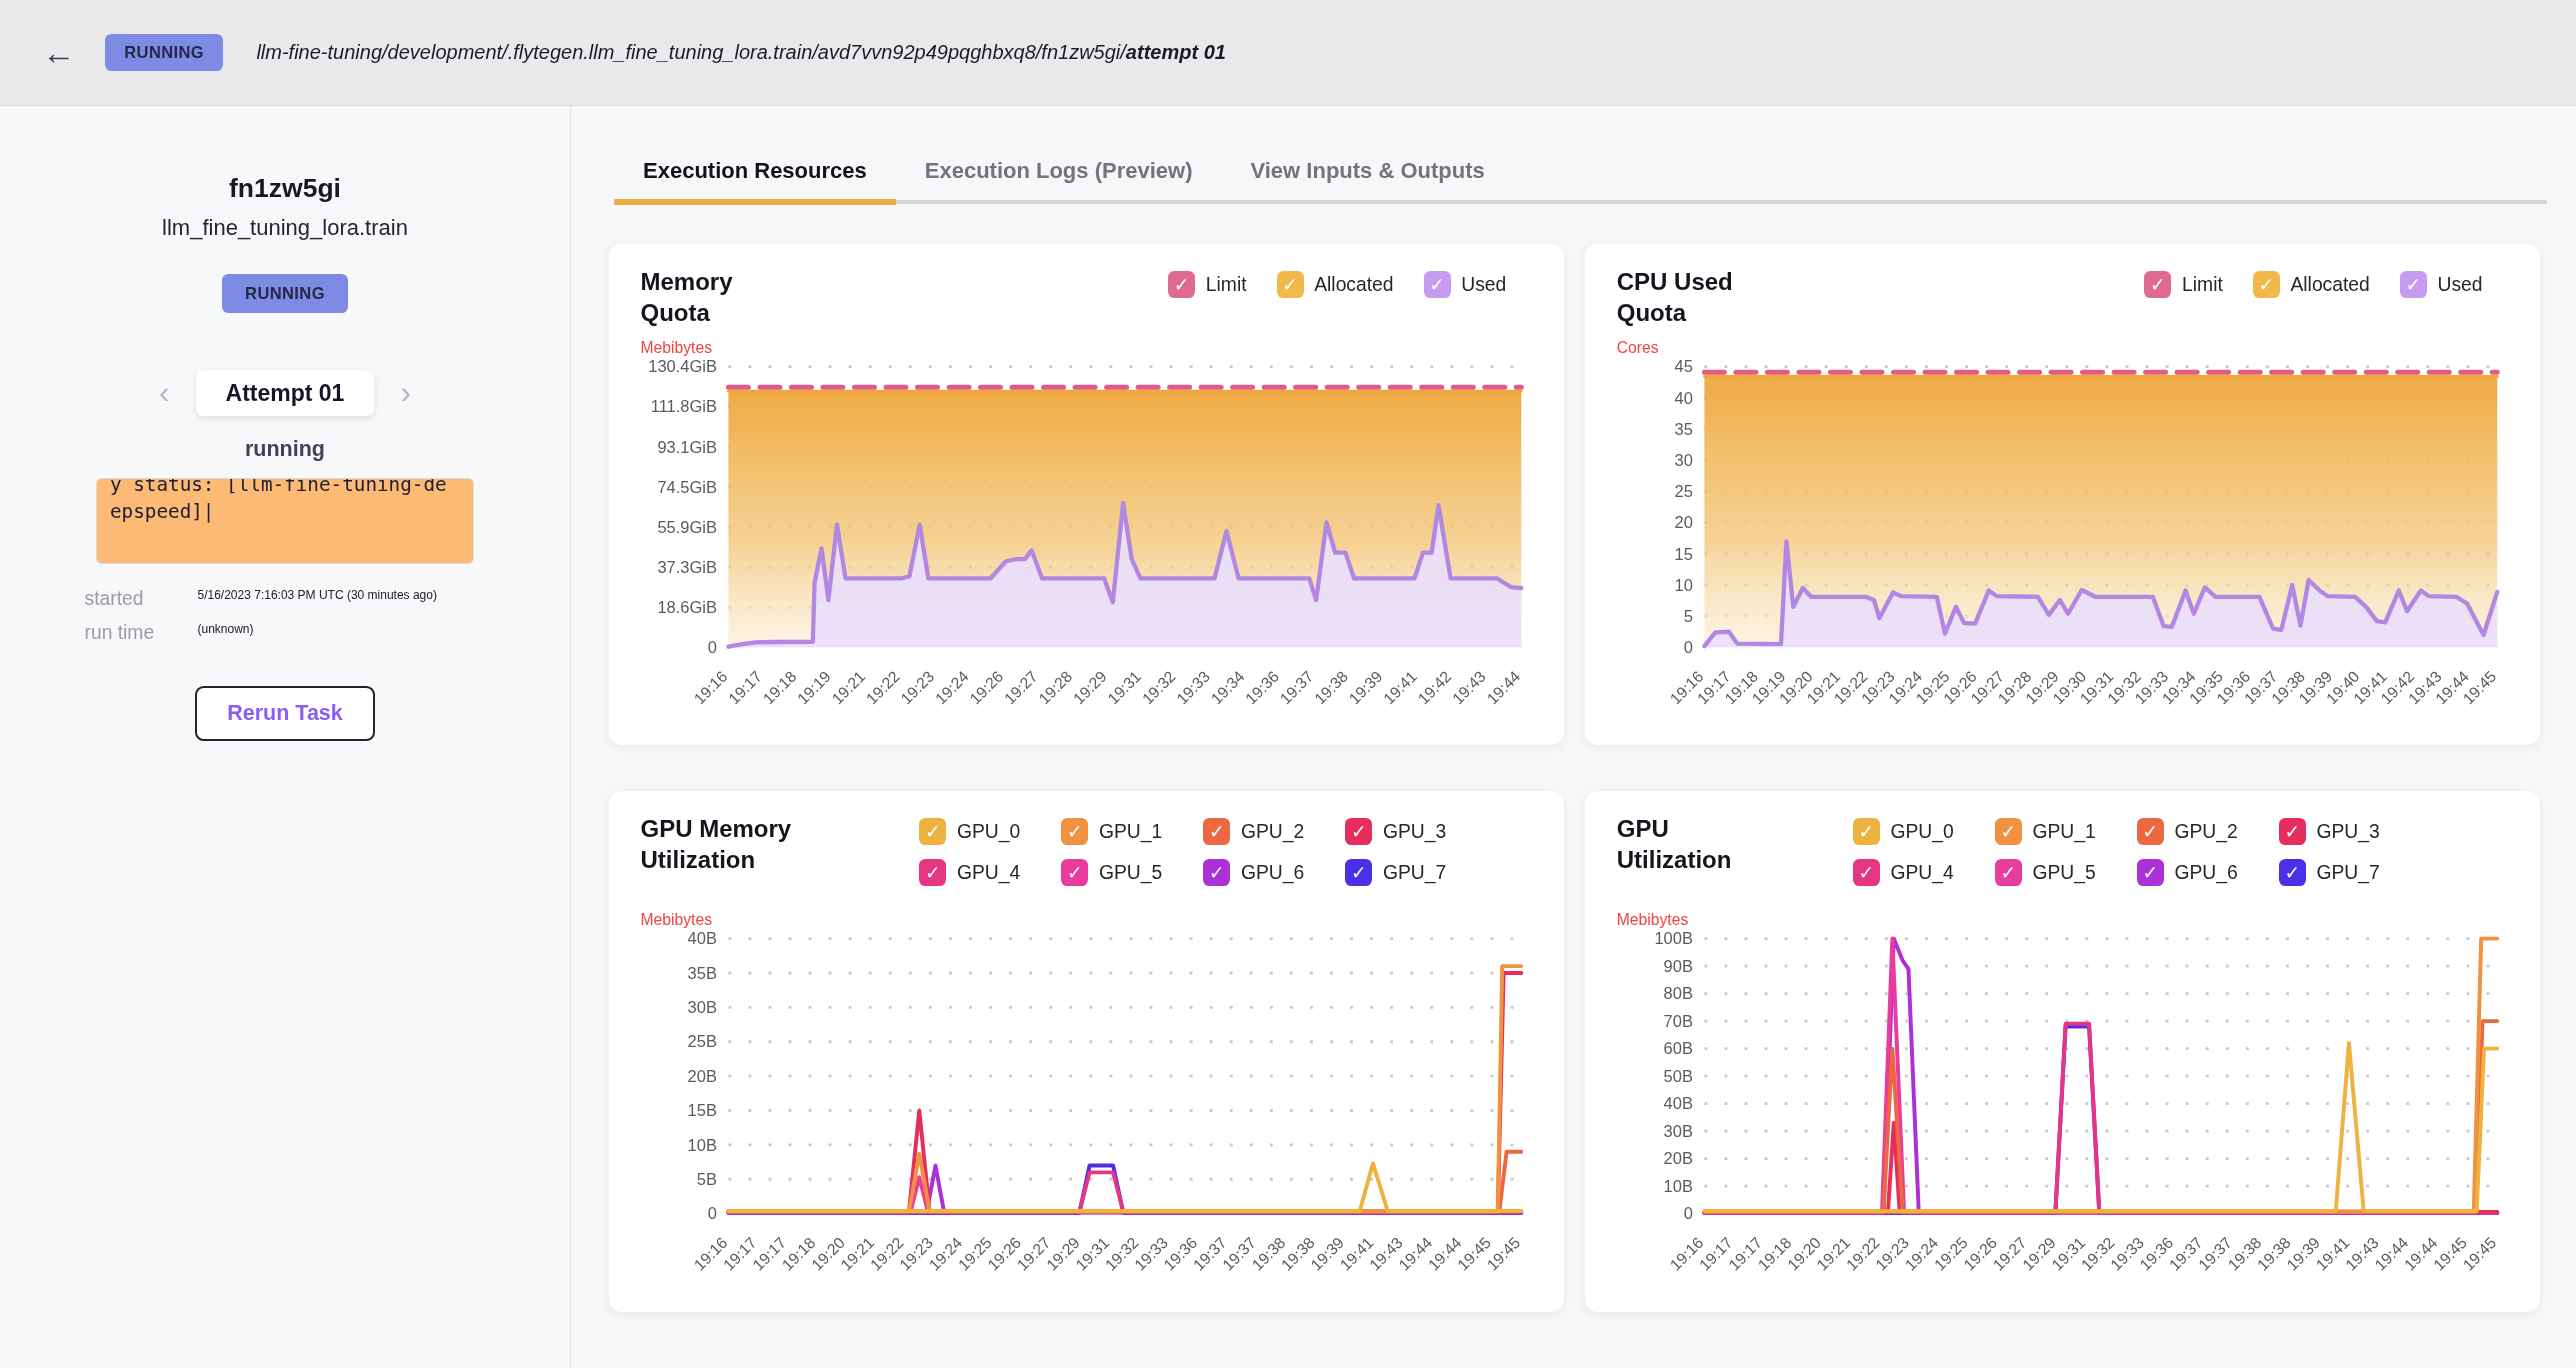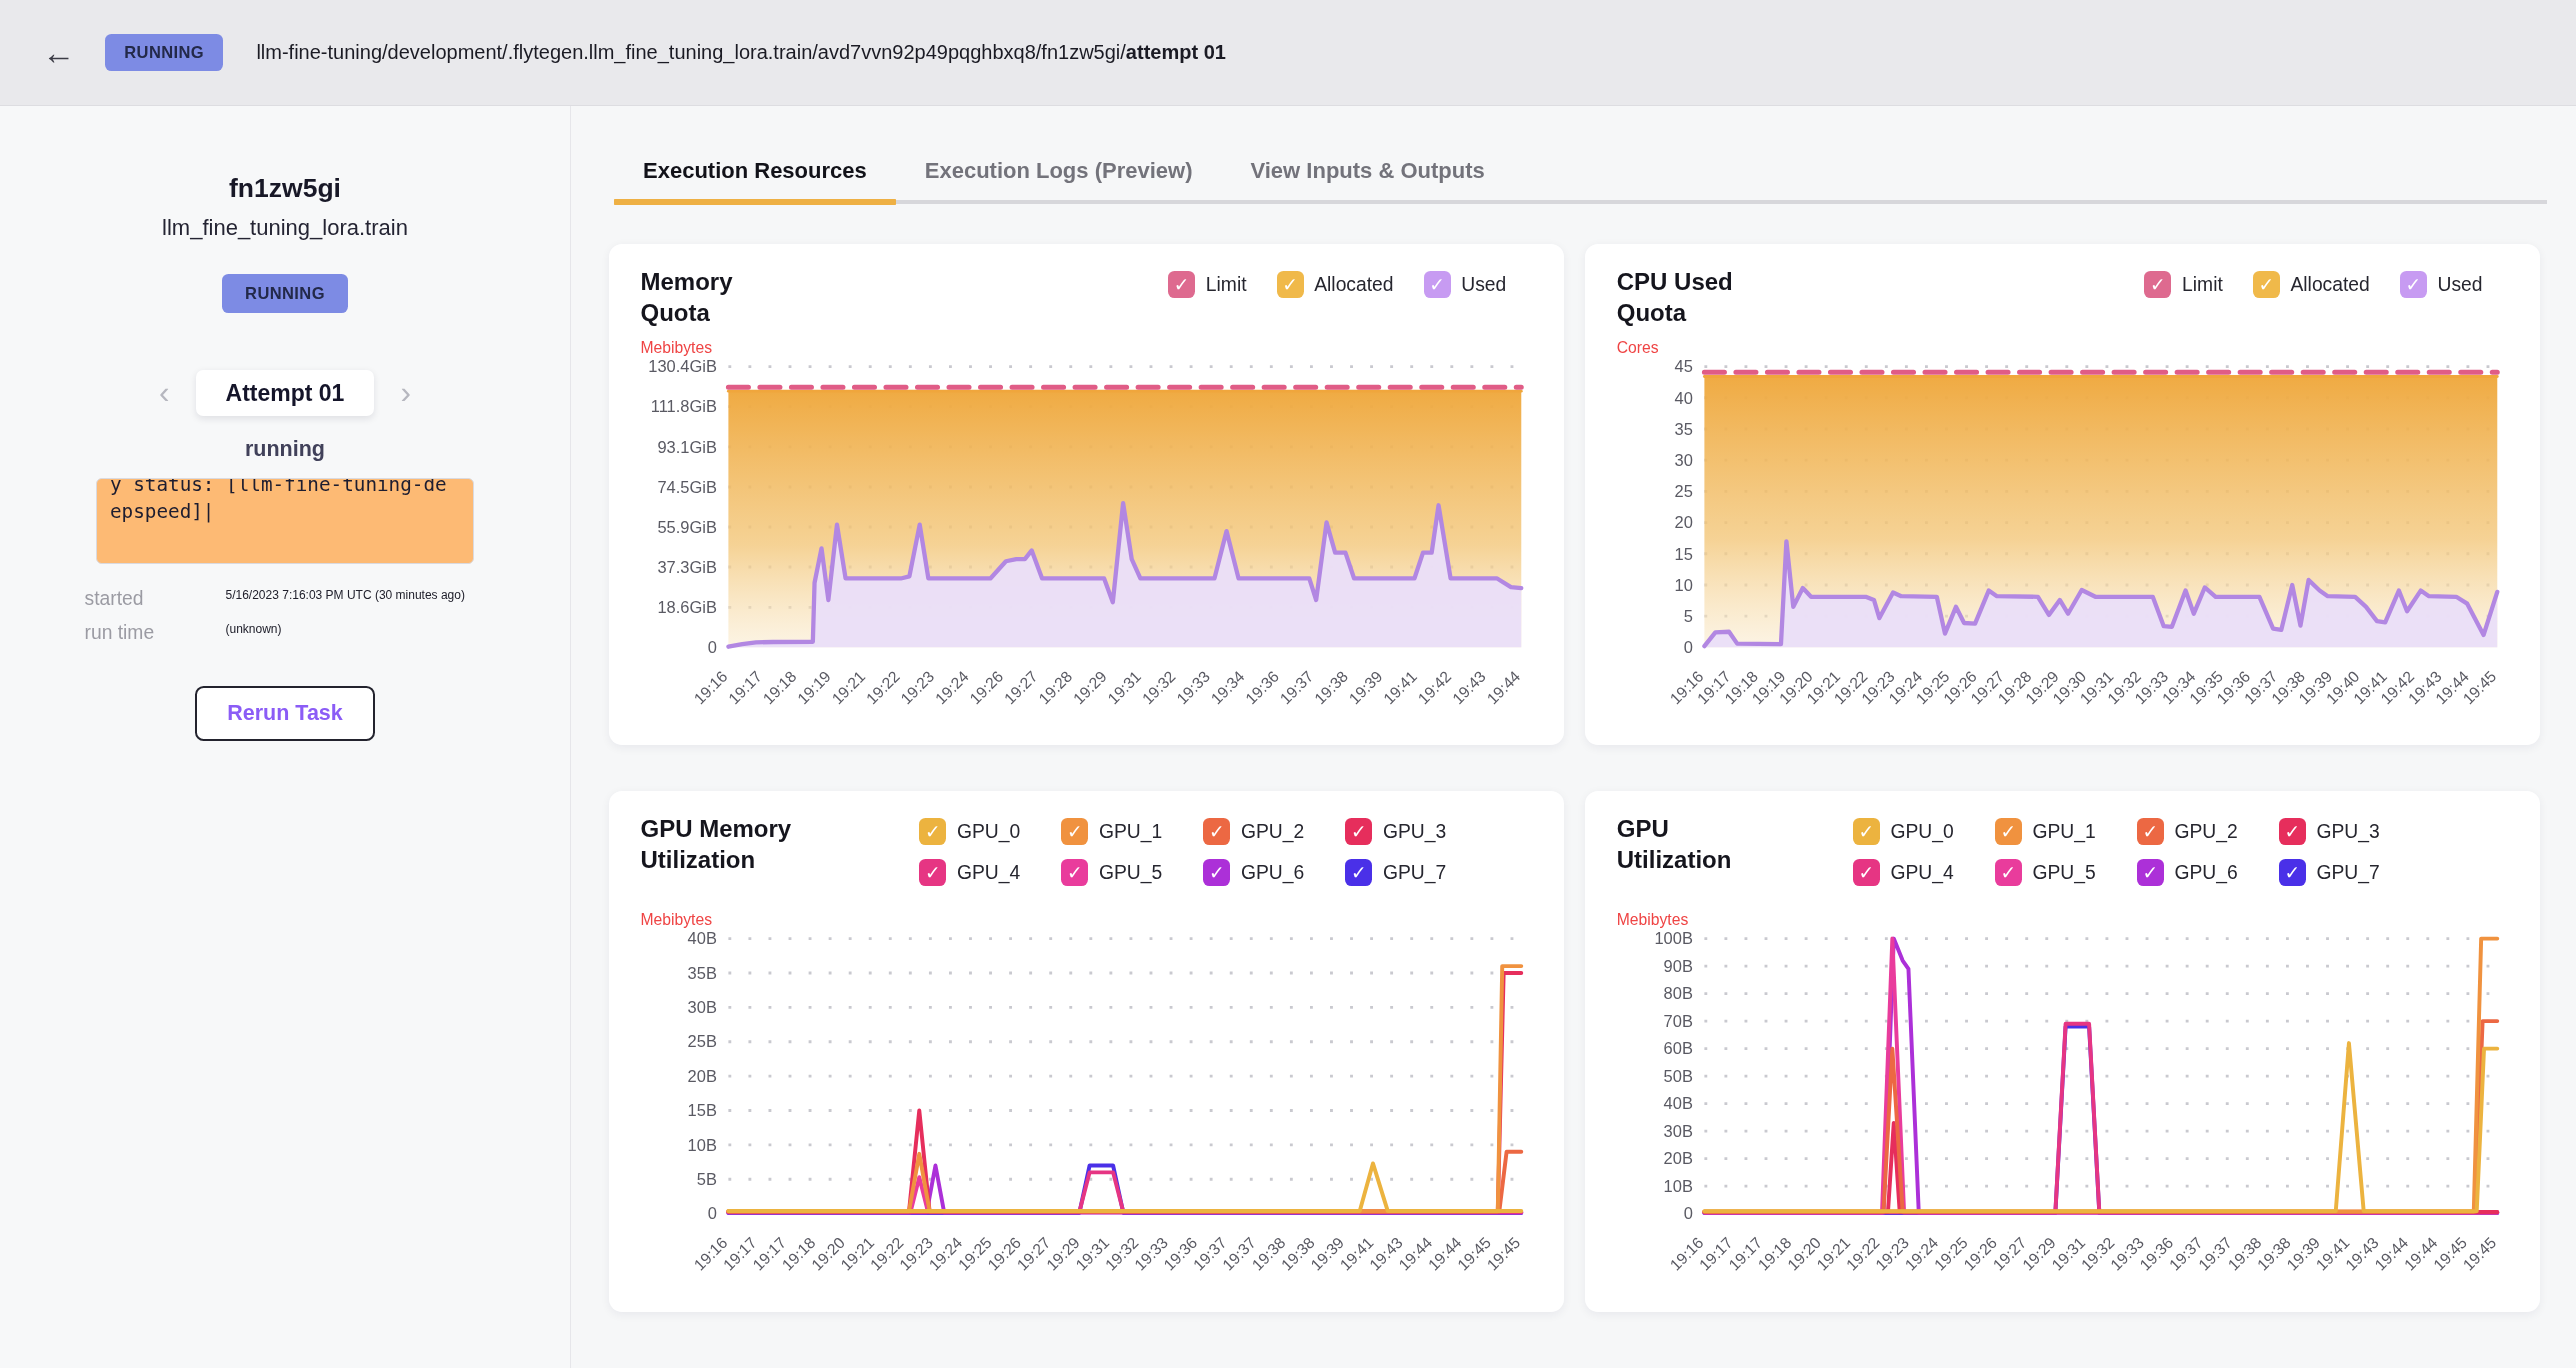--- a/index.html
+++ b/index.html
@@ -12,21 +12,21 @@
   .topbar {
     position:absolute; top:0; left:0; width:2576px; height:106px;
     background:#e9e9ec; border-bottom:1.4px solid #dddde1;
     display:flex; align-items:center; padding-left:42px;
   }
   .back-arrow { font-size:33px; color:#3b3b45; margin-right:30px; cursor:pointer; line-height:1; }
   .badge {
     background:#7d8be4; color:#232949; font-size:16.5px; font-weight:600;
     letter-spacing:0.4px; padding:9.3px 19.3px; border-radius:6.4px; display:inline-block;
   }
-  .breadcrumb { margin-left:33px; font-size:20px; color:#1b1b24; }
+  .breadcrumb { margin-left:33px; font-size:20px; color:#1b1b24;font-style:italic; }
   .breadcrumb b { font-weight:700; }
   
   .sidebar {
     position:absolute; top:106px; left:0; width:571px; bottom:0;
     background:#f7f8f9; border-right:1.4px solid #e6e6ea; text-align:center;
   }
   .task-id { font-size:26.5px; font-weight:700; color:#181827; margin-top:67px; }
   .task-name { font-size:22px; color:#242433; margin-top:11.4px; }
   .sidebar .badge { margin-top:33px; padding:10px 23px; }
   .attempt-nav { margin-top:57px; display:flex; align-items:center; justify-content:center; gap:26px; }
@@ -38,21 +38,21 @@
   .phase { margin-top:21.5px; font-size:21.5px; font-weight:600; color:#41415a; }
   .status-box {
     margin:15.7px auto 0; width:378px; height:86px; overflow:hidden; text-align:left;
     background:#fdba74; border:1.4px solid #dadae0; border-radius:5.7px; padding:1.4px 13px 7.2px;
   }
   .status-box pre {
     font-family:"DejaVu Sans Mono","Liberation Mono",monospace;
     font-size:19.3px; line-height:1.42; color:#1d1d30; margin-top:-10px; white-space:pre-wrap;
   }
   .meta { margin:24px auto 0; width:401px; text-align:left; }
-  .meta-row { display:flex; margin-bottom:11.4px;gap:28px; }
+  .meta-row { display:flex; margin-bottom:11.4px; }
   .meta-label { width:113px; font-size:19.3px; color:#9b9ba3; flex:none; }
   .meta-value { font-size:12px; color:#20202c; line-height:1.32; width:286px; }
   .rerun-btn {
     margin-top:31.5px; background:#ffffff; border:2.1px solid #23232e; border-radius:8.6px;
     padding:13px 30px; font-size:21.5px; font-weight:700; color:#8b5cf6; cursor:pointer;
     font-family:inherit;
   }
   
   .main { position:absolute; left:572px; top:106px; right:0; bottom:0; background:#f6f7f8; }
   .tabs { position:relative; margin:52px 0 0 42px; display:flex; width:calc(100% - 42px); }

